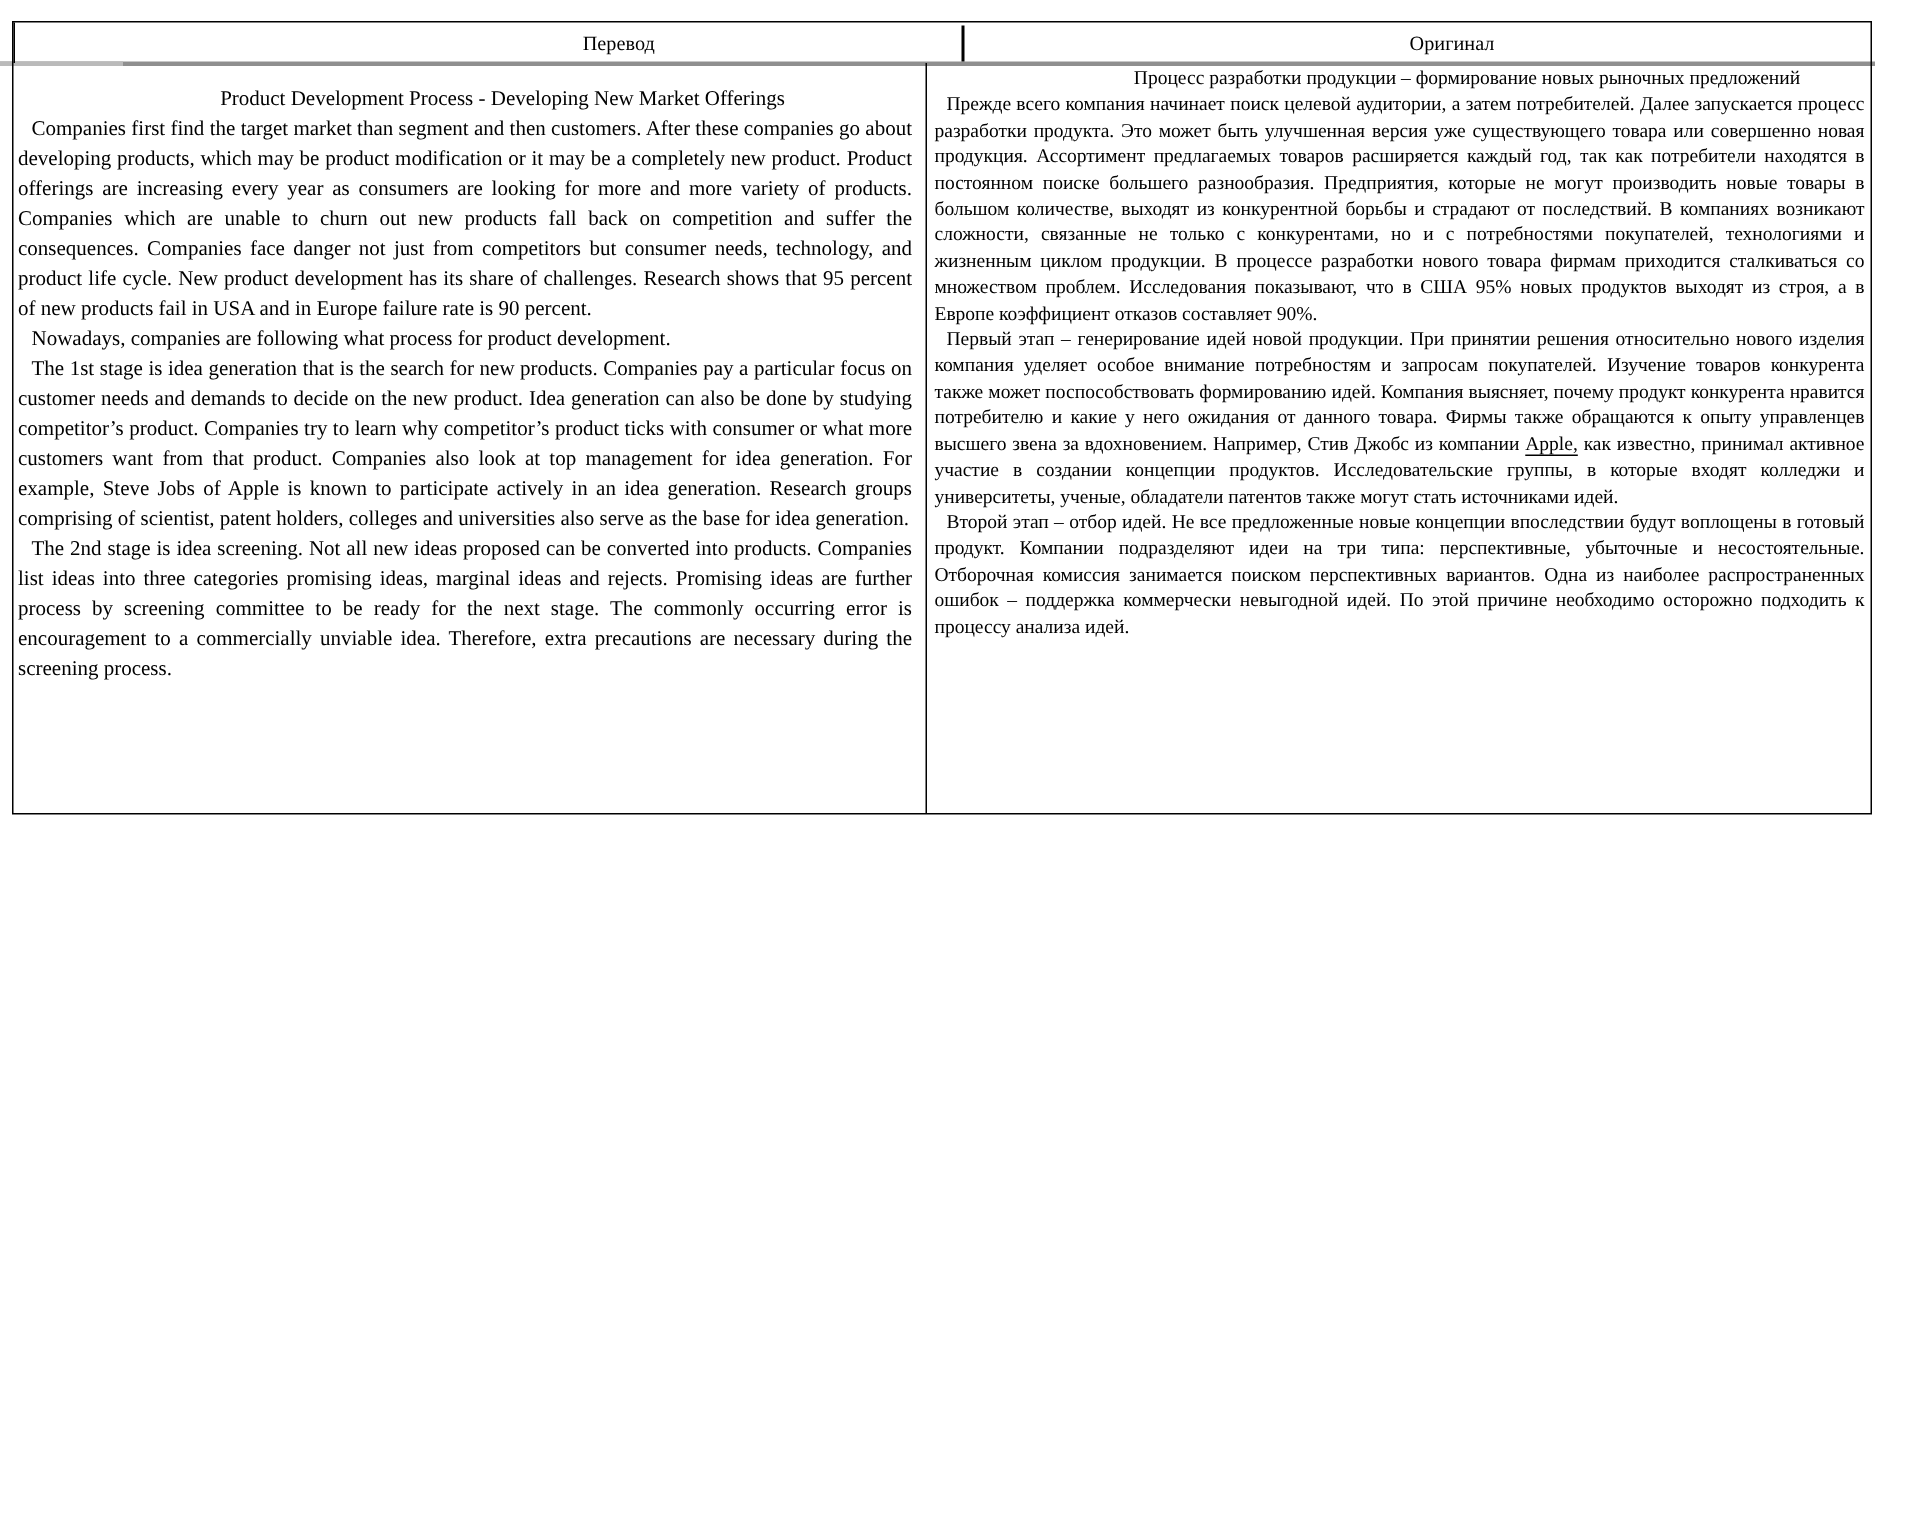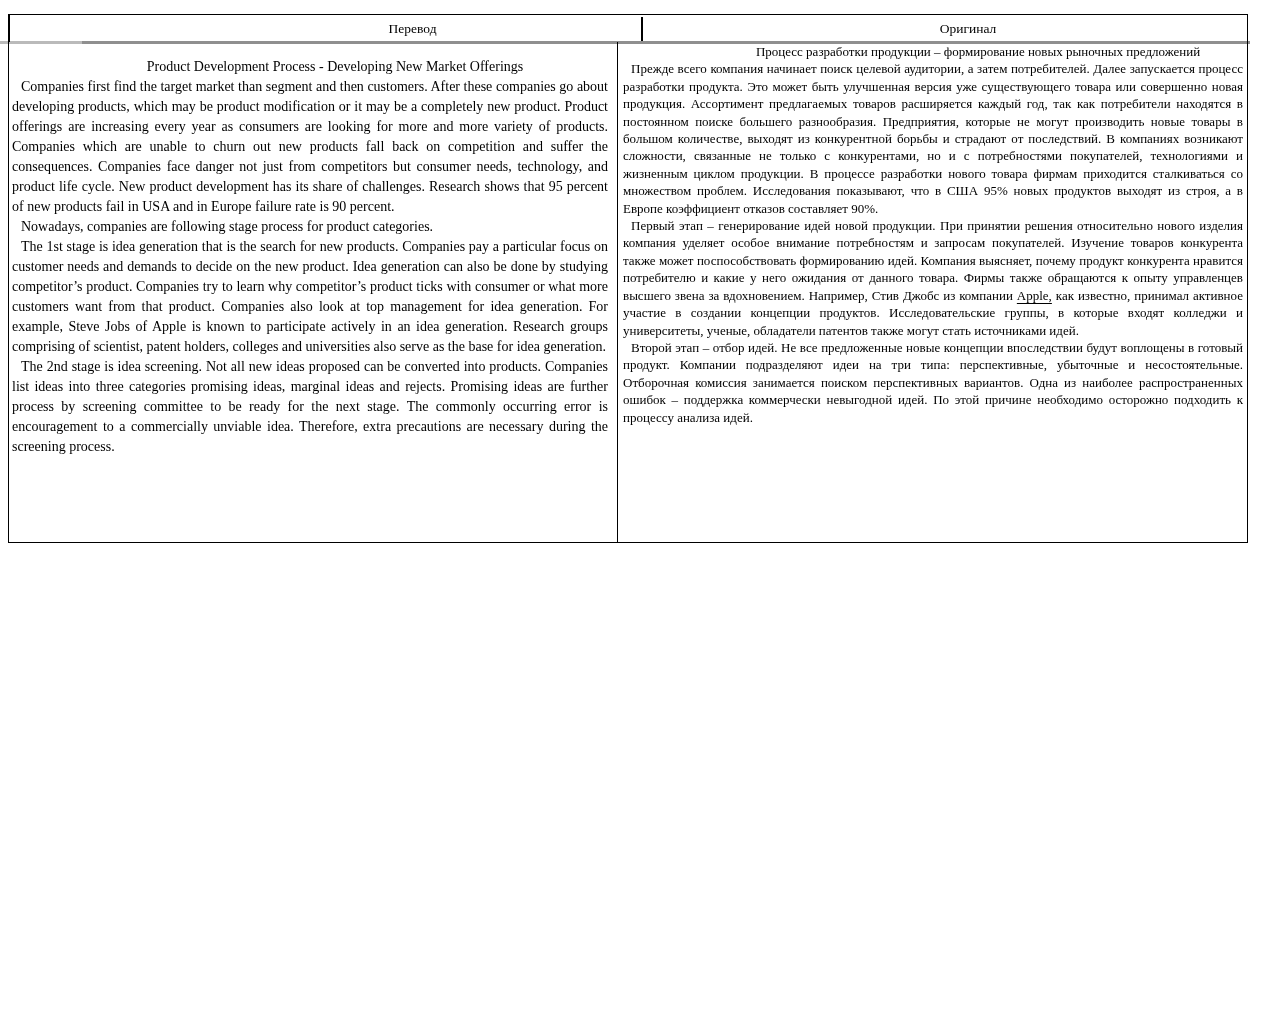--- a/index.html
+++ b/index.html
@@ -110,21 +110,21 @@
       <span class="caret"></span>
       <span class="header-label">Оригинал</span>
     </div>
   </div>
 
   <div class="row body-row">
 
     <div class="text-cell english cell-left">
       <p class="col-title">Product Development Process - Developing New Market Offerings</p>
       <p>Companies first find the target market than segment and then customers. After these companies go about developing products, which may be product modification or it may be a completely new product. Product offerings are increasing every year as consumers are looking for more and more variety of products. Companies which are unable to churn out new products fall back on competition and suffer the consequences. Companies face danger not just from competitors but consumer needs, technology, and product life cycle. New product development has its share of challenges. Research shows that 95 percent of new products fail in USA and in Europe failure rate is 90 percent.</p>
-      <p>Nowadays, companies are following stage process for product categories.</p>
+      <p>Nowadays, companies are following what process for product development.</p>
       <p>The 1st stage is idea generation that is the search for new products. Companies pay a particular focus on customer needs and demands to decide on the new product. Idea generation can also be done by studying competitor’s product. Companies try to learn why competitor’s product ticks with consumer or what more customers want from that product. Companies also look at top management for idea generation. For example, Steve Jobs of Apple is known to participate actively in an idea generation. Research groups comprising of scientist, patent holders, colleges and universities also serve as the base for idea generation.</p>
       <p>The 2nd stage is idea screening. Not all new ideas proposed can be converted into products. Companies list ideas into three categories promising ideas, marginal ideas and rejects. Promising ideas are further process by screening committee to be ready for the next stage. The commonly occurring error is encouragement to a commercially unviable idea. Therefore, extra precautions are necessary during the screening process.</p>
     </div>
 
     <div class="text-cell russian cell-right">
       <p class="col-title">Процесс разработки продукции – формирование новых рыночных предложений</p>
       <p>Прежде всего компания начинает поиск целевой аудитории, а затем потребителей. Далее запускается процесс разработки продукта. Это может быть улучшенная версия уже существующего товара или совершенно новая продукция. Ассортимент предлагаемых товаров расширяется каждый год, так как потребители находятся в постоянном поиске большего разнообразия. Предприятия, которые не могут производить новые товары в большом количестве, выходят из конкурентной борьбы и страдают от последствий. В компаниях возникают сложности, связанные не только с конкурентами, но и с потребностями покупателей, технологиями и жизненным циклом продукции. В процессе разработки нового товара фирмам приходится сталкиваться со множеством проблем. Исследования показывают, что в США 95% новых продуктов выходят из строя, а в Европе коэффициент отказов составляет 90%.</p>
       <p><span>Первый этап – генерирование идей новой продукции. При принятии решения относительно нового изделия компания уделяет особое внимание потребностям и запросам покупателей. Изучение товаров конкурента также может поспособствовать формированию идей. Компания выясняет, почему продукт конкурента нравится потребителю и какие у него ожидания от данного товара. Фирмы также обращаются к опыту управленцев высшего звена за вдохновением. Например, Стив Джобс из компании </span><span class="misspelled">Apple,</span><span> как известно, принимал активное участие в создании концепции продуктов. Исследовательские группы, в которые входят колледжи и университеты, ученые, обладатели патентов также могут стать источниками идей.</span></p>
       <p>Второй этап – отбор идей. Не все предложенные новые концепции впоследствии будут воплощены в готовый продукт. Компании подразделяют идеи на три типа: перспективные, убыточные и несостоятельные. Отборочная комиссия занимается поиском перспективных вариантов. Одна из наиболее распространенных ошибок – поддержка коммерчески невыгодной идей. По этой причине необходимо осторожно подходить к процессу анализа идей.</p>
     </div>

